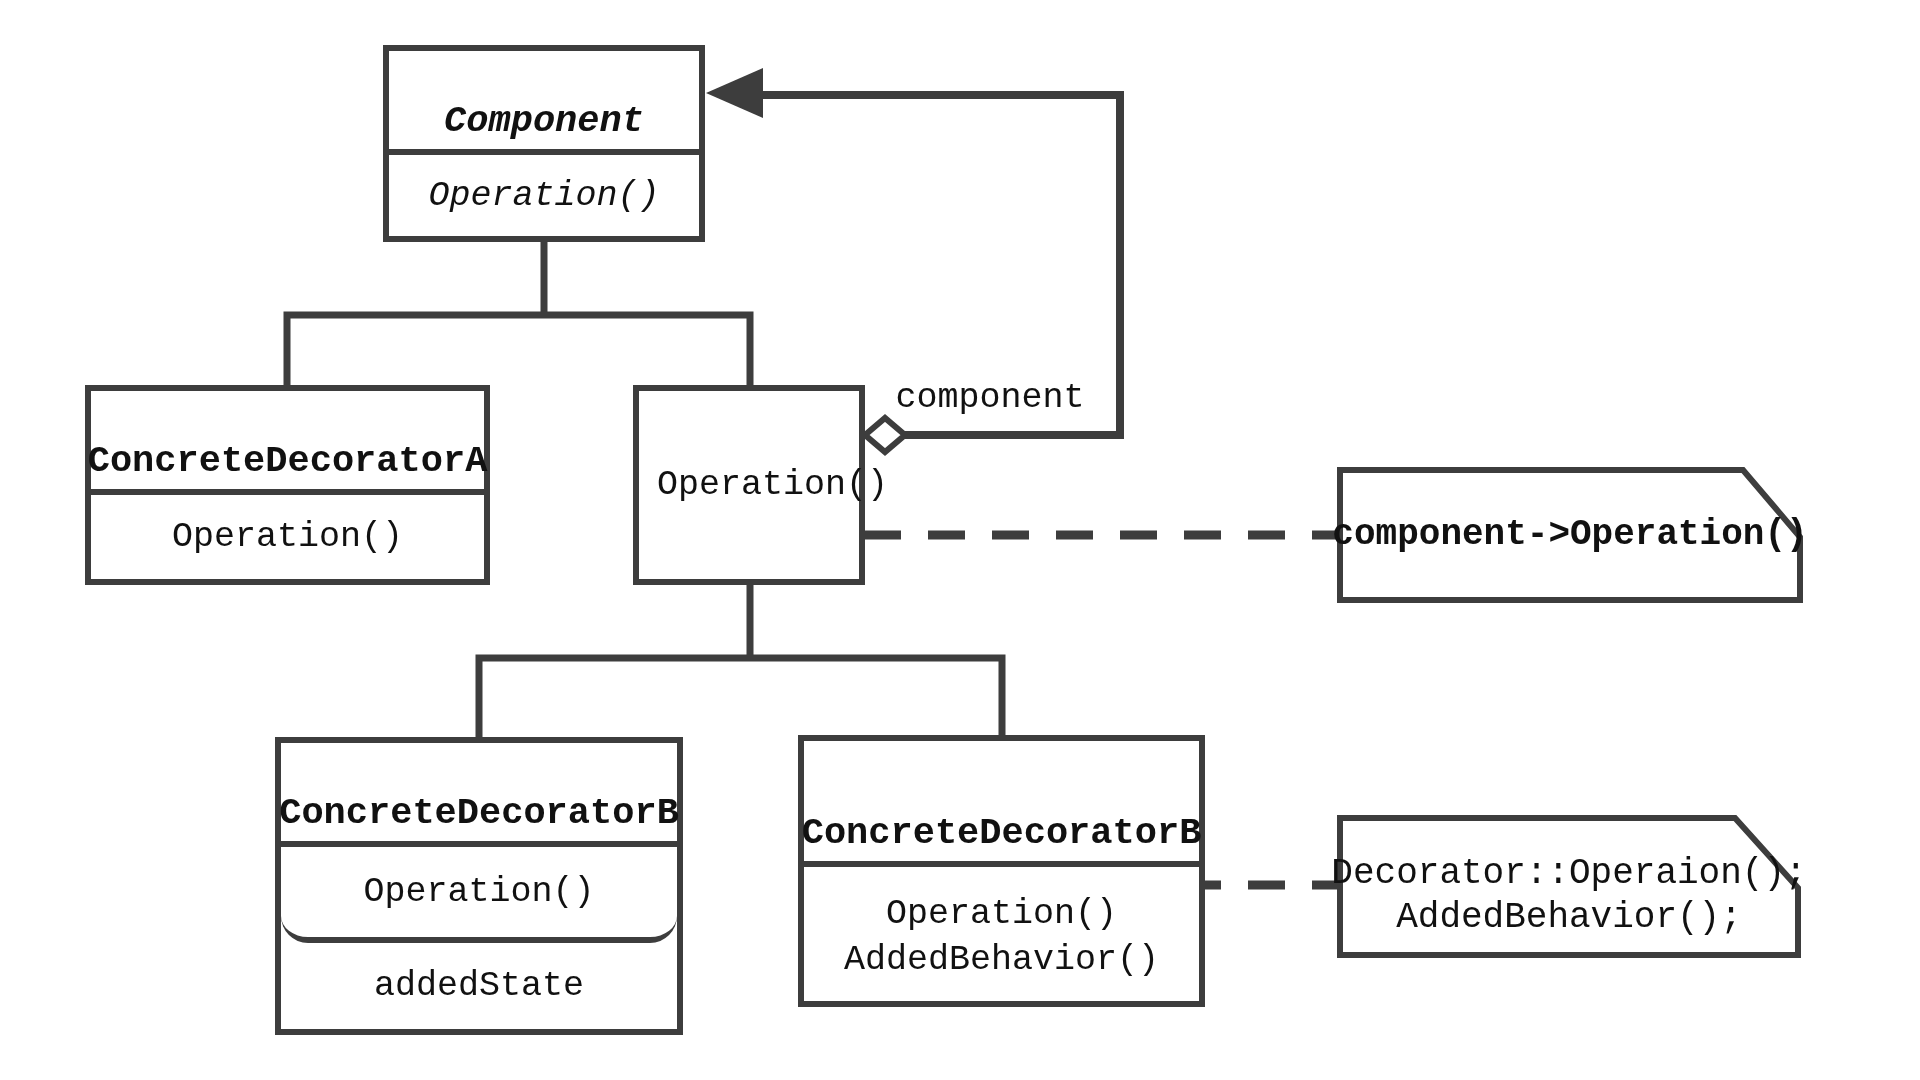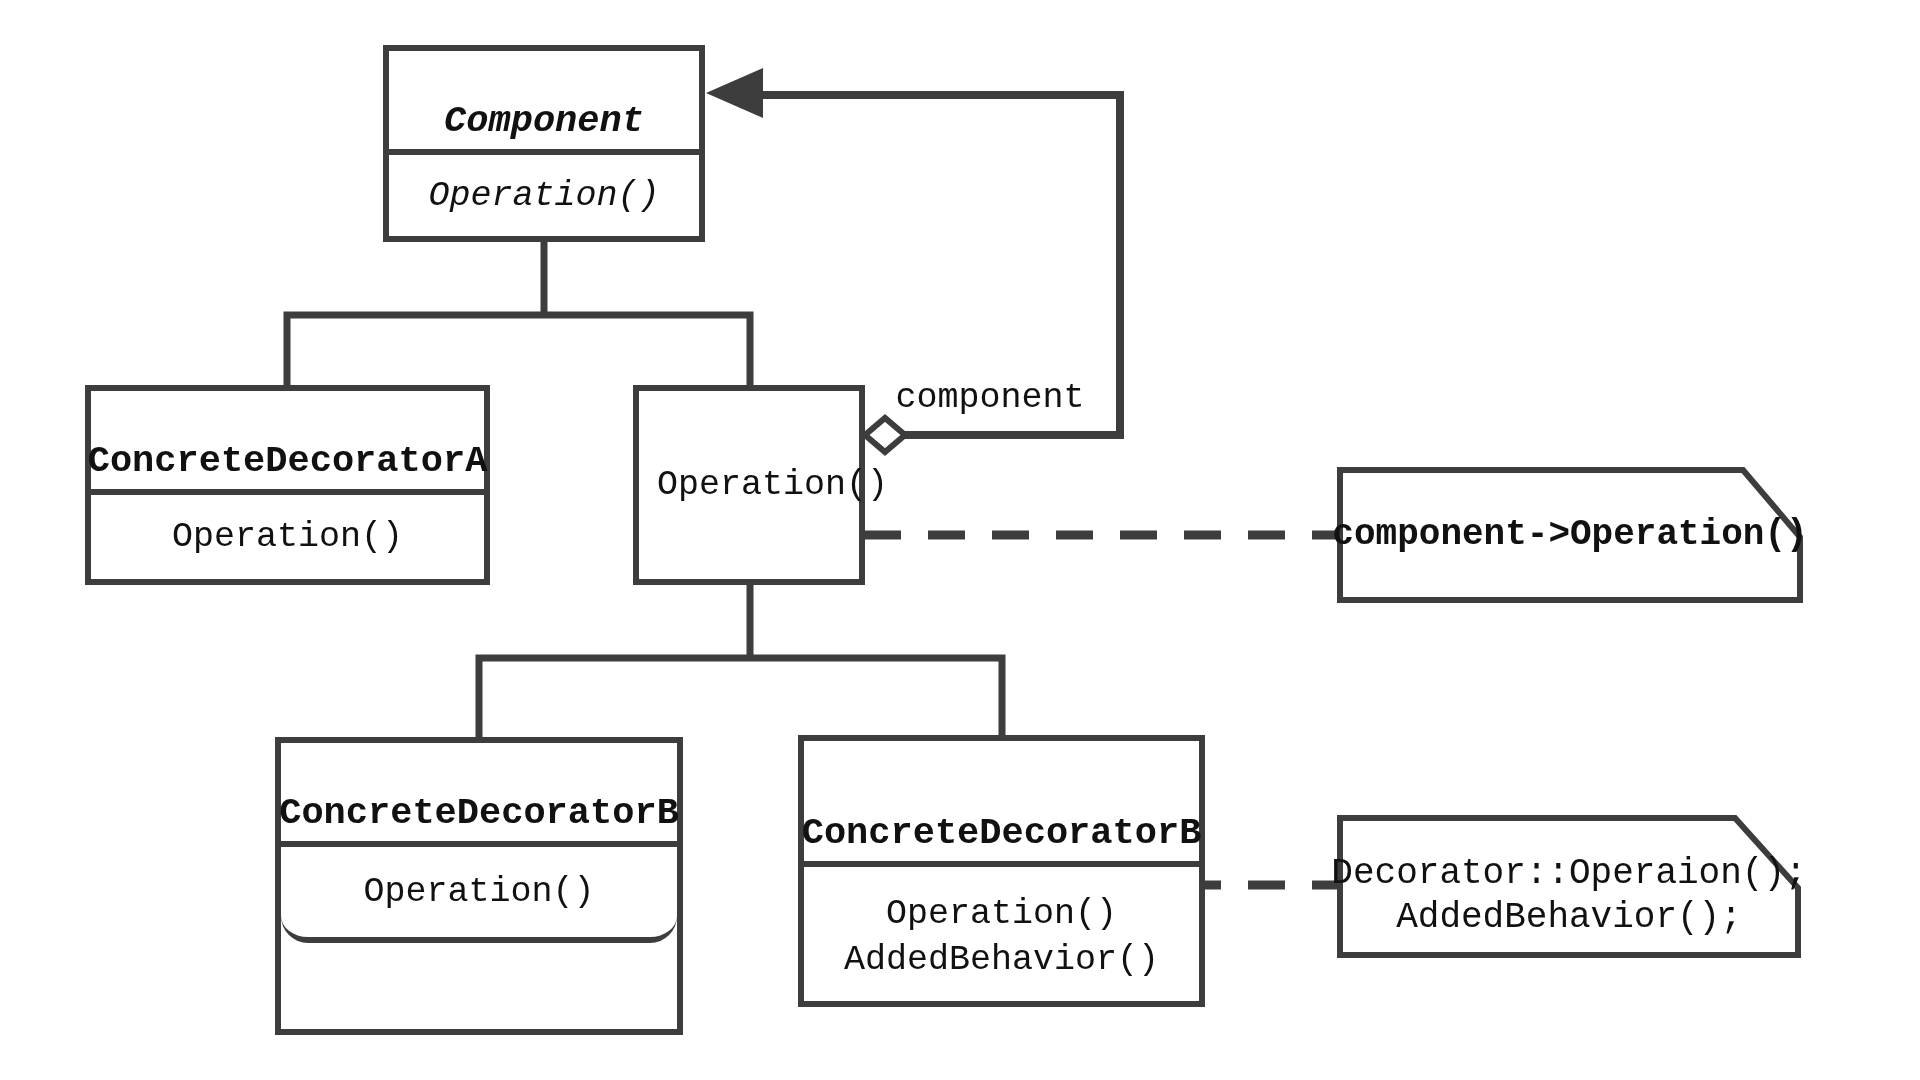--- a/index.html
+++ b/index.html
@@ -80,20 +80,23 @@
     <div class="comp-members" style="align-items:flex-start;padding-left:18px;">
       <span>Operation()</span>
     </div>
   </div>
 
   <div class="class-box" style="left:275px;top:737px;width:408px;height:298px;">
     <div class="comp-name" style="height:91px;">ConcreteDecoratorB</div>
     <div class="comp-members" style="flex:none;height:90px;border-bottom:6px solid var(--stroke);">
       <span>Operation()</span>
     </div>
+    <div class="comp-members">
+      <span>addedState</span>
+    </div>
   </div>
 
   <div class="class-box" style="left:798px;top:735px;width:407px;height:272px;">
     <div class="comp-name" style="height:113px;">ConcreteDecoratorB</div>
     <div class="comp-members" style="padding-top:6px;">
       <span>Operation()</span>
       <span>AddedBehavior()</span>
     </div>
   </div>
 

